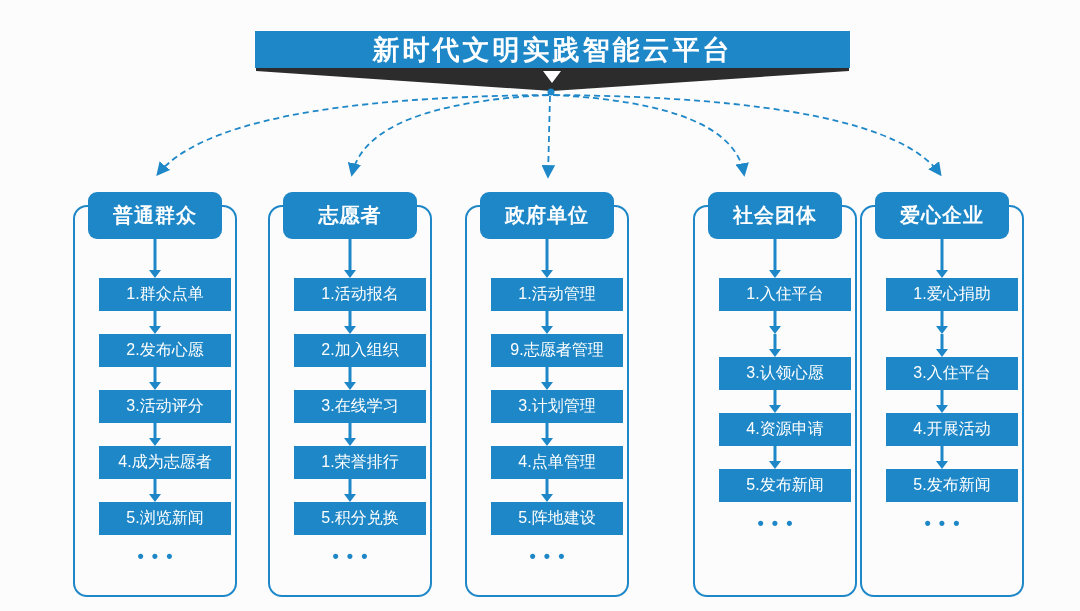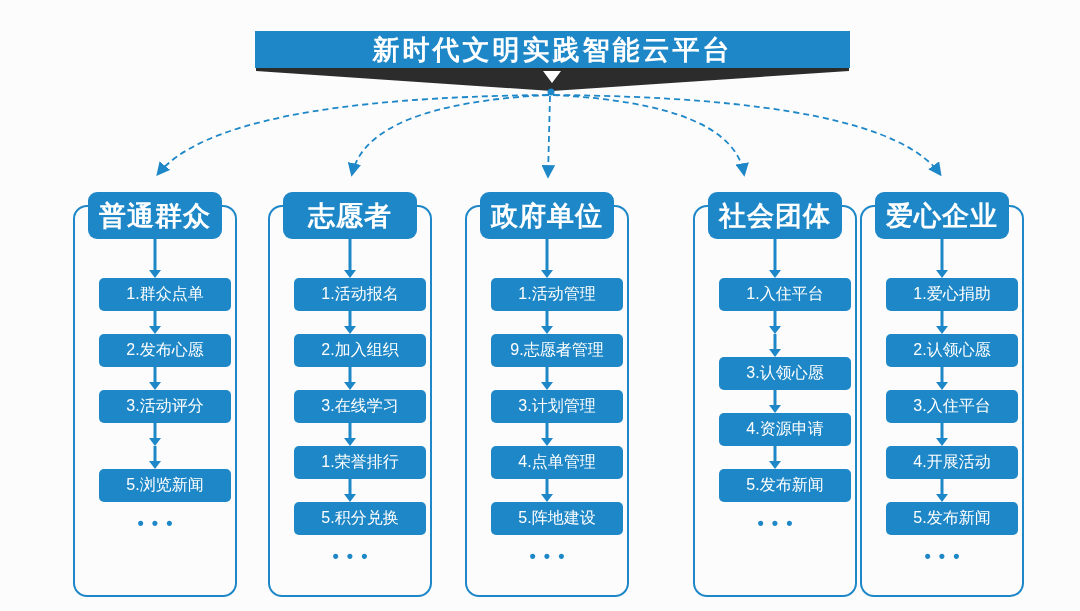--- a/index.html
+++ b/index.html
@@ -25,21 +25,21 @@
   .arrowhead-fill{fill:var(--primary,#1e87c7);}
   .column{
     position:absolute;top:205px;width:160px;height:388px;
     border:2px solid var(--primary,#1e87c7);border-radius:14px;
     background:transparent;z-index:2;
   }
   .col-header{
     position:absolute;top:-15px;left:50%;transform:translateX(-50%);
     width:134px;height:47px;background:var(--primary,#1e87c7);
     border-radius:9px;color:var(--text-on-blue,#fff);
-    font-weight:bold;font-size:27px;letter-spacing:1px;
+    font-weight:bold;font-size:20px;letter-spacing:1px;
     display:flex;align-items:center;justify-content:center;white-space:nowrap;
   }
   .col-body{
     position:absolute;left:0;top:32px;width:100%;
     display:flex;flex-direction:column;align-items:center;
   }
   .v-arrow{position:relative;width:14px;}
   .v-arrow.big{height:39px;}
   .v-arrow.small{height:23px;}
   .v-arrow::before{
@@ -49,21 +49,21 @@
   .v-arrow::after{
     content:'';position:absolute;left:50%;transform:translateX(-50%);
     bottom:0;width:0;height:0;
     border-left:6px solid transparent;border-right:6px solid transparent;
     border-top:8px solid var(--primary,#1e87c7);
   }
   .step{
     width:132px;height:33px;background:var(--primary,#1e87c7);
     color:var(--text-on-blue,#fff);font-size:16px;
     display:flex;align-items:center;justify-content:center;
-    white-space:nowrap;border-radius:5px;margin-left:20px;
+    white-space:nowrap;border-radius:0;margin-left:20px;
   }
   .dots{
     margin-top:12px;color:var(--primary,#1e87c7);
     font-size:18px;font-weight:bold;letter-spacing:8px;padding-left:8px;
     line-height:18px;
   }
 </style>
 </head>
 <body>
 
@@ -90,20 +90,21 @@
   <div class="column" style="left:73px">
     <div class="col-header">普通群众</div>
     <div class="col-body">
       <div class="v-arrow big"></div>
       <div class="step">1.群众点单</div>
       <div class="v-arrow small"></div>
       <div class="step">2.发布心愿</div>
       <div class="v-arrow small"></div>
       <div class="step">3.活动评分</div>
       <div class="v-arrow small"></div>
+      <div class="step">4.成为志愿者</div>
       <div class="v-arrow small"></div>
       <div class="step">5.浏览新闻</div>
       <div class="dots">•••</div>
     </div>
   </div>
 
   <div class="column" style="left:268px">
     <div class="col-header">志愿者</div>
     <div class="col-body">
       <div class="v-arrow big"></div>
@@ -152,21 +153,20 @@
       <div class="dots">•••</div>
     </div>
   </div>
 
   <div class="column" style="left:860px">
     <div class="col-header">爱心企业</div>
     <div class="col-body">
       <div class="v-arrow big"></div>
       <div class="step">1.爱心捐助</div>
       <div class="v-arrow small"></div>
-      <div class="step">2.认领心愿</div>
       <div class="v-arrow small"></div>
       <div class="step">3.入住平台</div>
       <div class="v-arrow small"></div>
       <div class="step">4.开展活动</div>
       <div class="v-arrow small"></div>
       <div class="step">5.发布新闻</div>
       <div class="dots">•••</div>
     </div>
   </div>
 

